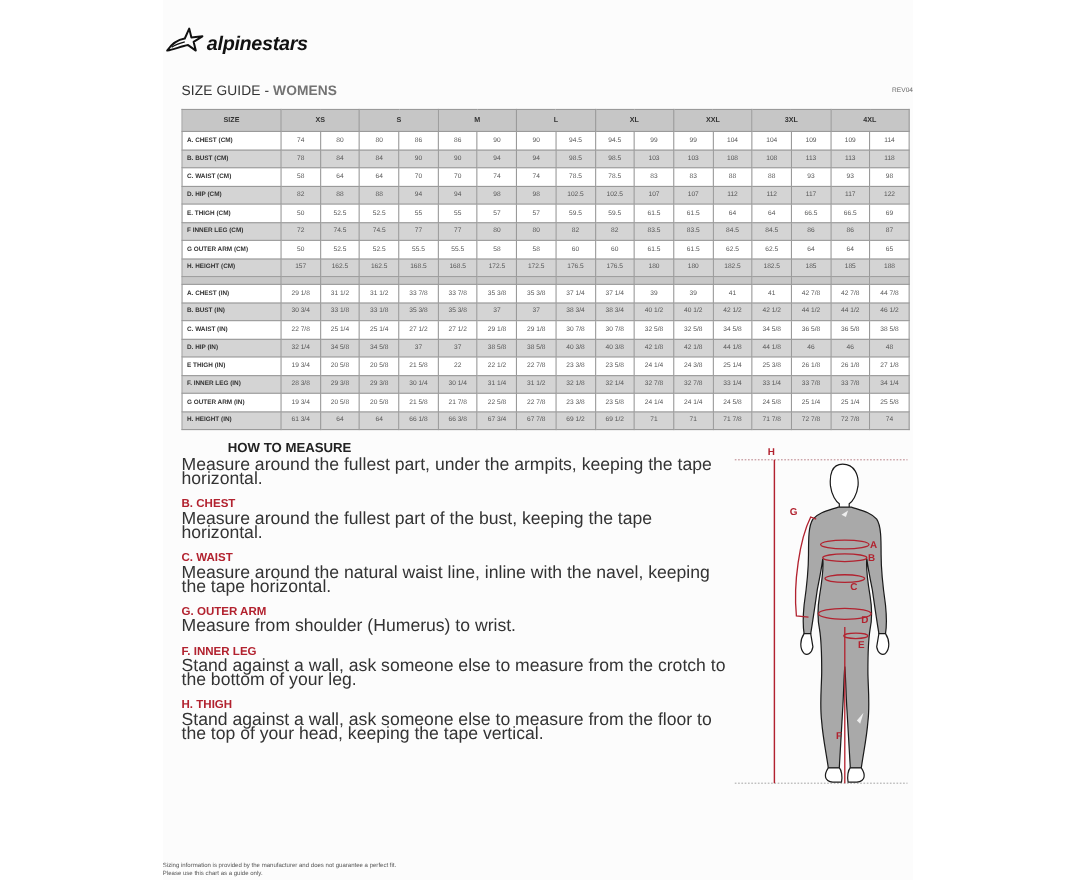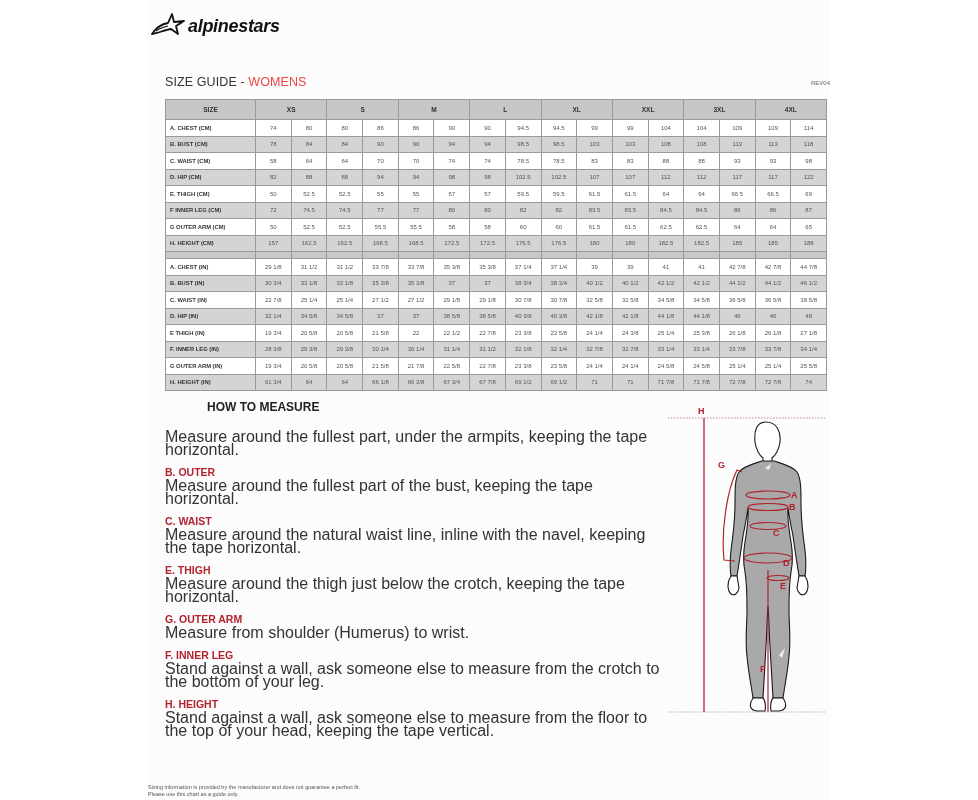--- a/index.html
+++ b/index.html
@@ -1,36 +1,36 @@
 <!DOCTYPE html>
 <html><head>
   <meta charset="utf-8">
   <style>
     * { box-sizing: border-box; margin: 0; padding: 0; }
     html, body { width: 978px; height: 800px; background: #ffffff; overflow: hidden; }
     body { font-family: "Liberation Sans", sans-serif; color: #222; position: relative; }
     .page { position: absolute; left: 148px; top: 0; width: 682px; height: 800px; background: #fcfcfc; }
-    .logo { position: absolute; left: 150px; top: 12px; display: flex; }
+    .logo { position: absolute; left: 150px; top: 24px; display: flex; align-items: center; }
     .logo svg { display: block; }
     .logo-text { font-family: "Liberation Sans", sans-serif; font-style: italic; font-weight: bold; font-size: 18px; color: #111; letter-spacing: -0.3px; margin-left: 2px; margin-top: 4px; }
     .title { position: absolute; left: 165px; top: 75px; font-size: 12.5px; color: #333; letter-spacing: 0.1px; }
-    .title b { font-weight: normal; color: #ef4444; }
+    .title b { font-weight: bold; color: #737373; }
     .rev { position: absolute; left: 811px; top: 80px; font-size: 6px; color: #666; }
 
     table.sizes { position: absolute; left: 165px; top: 99px; width: 662px; border-collapse: collapse; font-size: 6px; }
     table.sizes td, table.sizes th { border: 1px solid #9a9a9a; height: 16.5px; text-align: center; color: #555; font-weight: normal; }
     table.sizes th { background: #c6c6c6; font-weight: bold; color: #333; height: 20px; font-size: 6.5px; }
     table.sizes td.lbl { text-align: left; padding-left: 4px; font-weight: bold; color: #333; width: 90px; font-size: 5.8px; }
     table.sizes tr.odd td { background: #ffffff; }
     table.sizes tr.even td { background: #d4d4d4; }
     table.sizes tr.sep td { background: #c8c8c8; height: 7px; }
     table.sizes th.lbl { width: 90px; }
 
     .howto { position: absolute; left: 165px; top: 400px; width: 500px; }
-    .howto h2 { font-size: 12px; font-weight: bold; color: #222; margin-bottom: 16px; padding-left: 42px; }
+    .howto h2 { font-size: 12px; font-weight: bold; color: #222; margin-bottom: 2px; padding-left: 42px; }
     .item { margin-bottom: 10px; }
     .item .head { font-size: 10.5px; font-weight: bold; color: #b2222f; line-height: 13px; }
     .item .desc { font-size: 16px; color: #333; line-height: 13px; }
 
     .figure { position: absolute; left: 665px; top: 400px; width: 165px; height: 330px; }
     .footer { position: absolute; left: 148px; top: 784px; font-size: 5.5px; color: #555; line-height: 7px; }
   </style>
 </head>
 <body>
 
@@ -390,43 +390,39 @@
     </tbody>
 </table>
 
 <div class="howto">
   <h2>HOW TO MEASURE</h2>
   <div id="howto-items">
       <div class="item">
         <div class="desc">Measure around the fullest part, under the armpits, keeping the tape horizontal.</div>
       </div>
       <div class="item">
-        <div class="head">B. OUTER</div>
+        <div class="head">B. CHEST</div>
         <div class="desc">Measure around the fullest part of the bust, keeping the tape horizontal.</div>
       </div>
       <div class="item">
         <div class="head">C. WAIST</div>
         <div class="desc">Measure around the natural waist line, inline with the navel, keeping the tape horizontal.</div>
       </div>
       <div class="item">
       </div>
       <div class="item">
-        <div class="head">E. THIGH</div>
-        <div class="desc">Measure around the thigh just below the crotch, keeping the tape horizontal.</div>
-      </div>
-      <div class="item">
         <div class="head">G. OUTER ARM</div>
         <div class="desc">Measure from shoulder (Humerus) to wrist.</div>
       </div>
       <div class="item">
         <div class="head">F. INNER LEG</div>
         <div class="desc">Stand against a wall, ask someone else to measure from the crotch to the bottom of your leg.</div>
       </div>
       <div class="item">
-        <div class="head">H. HEIGHT</div>
+        <div class="head">H. THIGH</div>
         <div class="desc">Stand against a wall, ask someone else to measure from the floor to the top of your head, keeping the tape vertical.</div>
       </div>
     </div>
 </div>
 
 <div class="figure">
   <svg width="165" height="330" viewBox="0 0 165 330">
 
     <line x1="3" y1="18" x2="160" y2="18" stroke="#b07078" stroke-width="0.8" stroke-dasharray="1.5,1.5"></line>
     <line x1="3" y1="312" x2="160" y2="312" stroke="#999" stroke-width="0.8" stroke-dasharray="1.5,1.5"></line>

